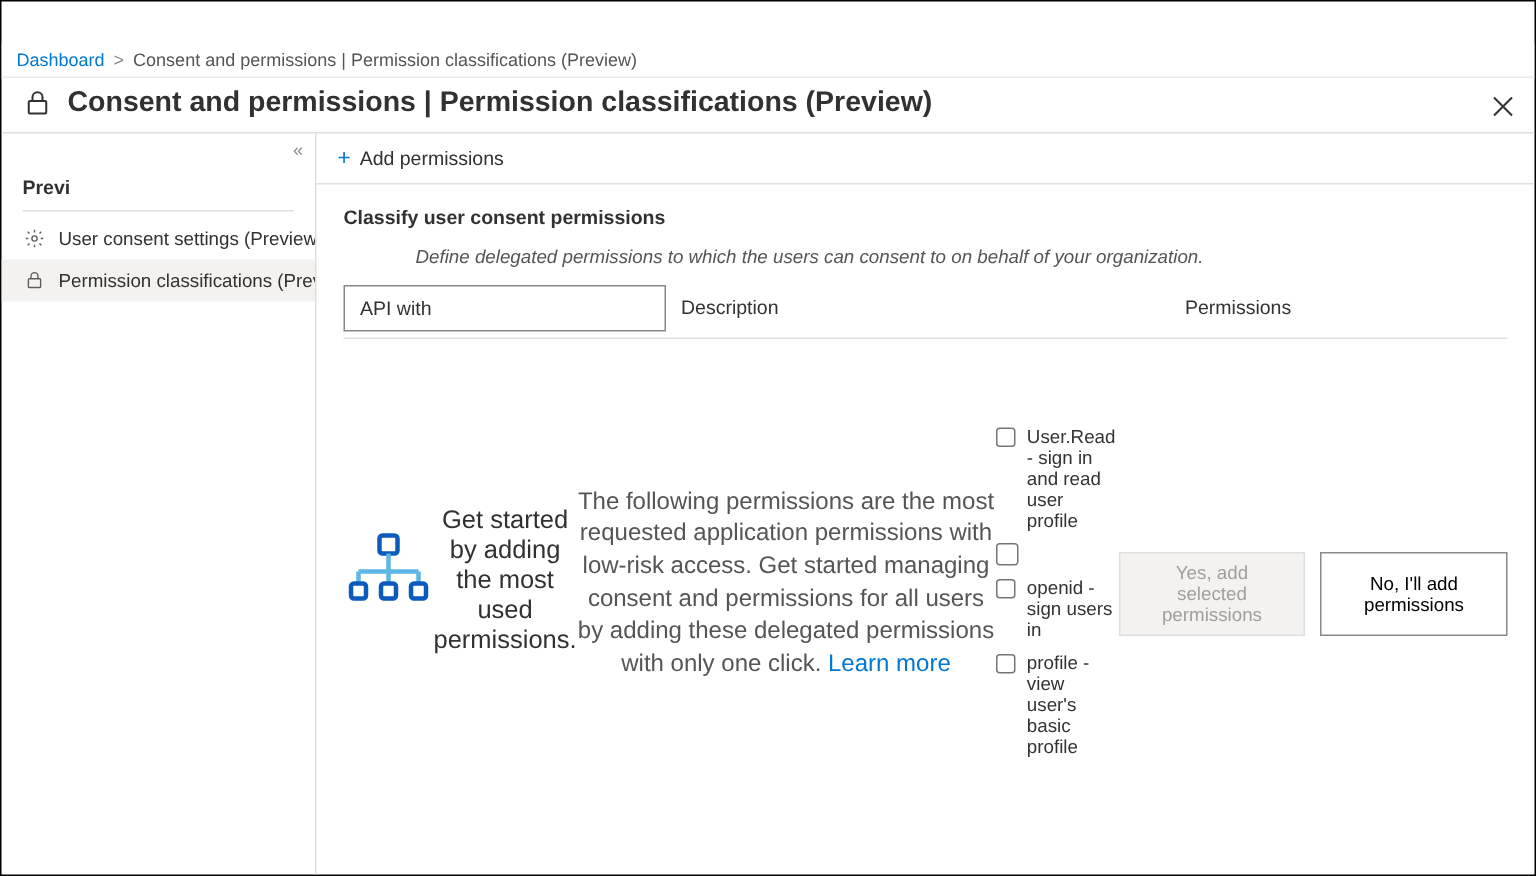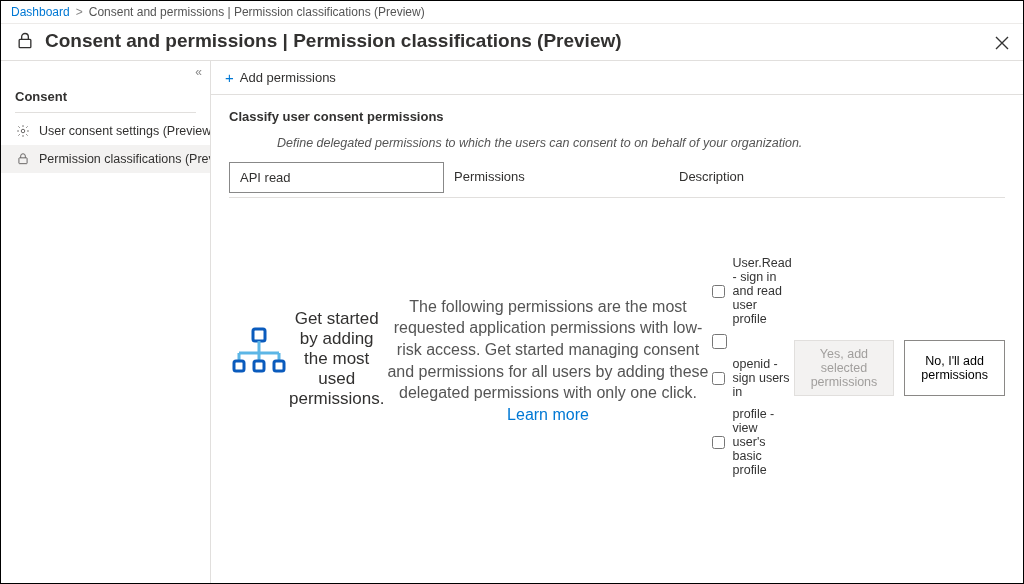--- a/index.html
+++ b/index.html
@@ -1,20 +1,20 @@
 <!DOCTYPE html>
 <html><head>
 <meta charset="utf-8">
 <style>
   * { box-sizing: border-box; margin: 0; padding: 0; }
   html, body { width: 1024px; height: 584px; font-family: "Segoe UI", Arial, sans-serif; font-size: 13px; color: #323130; background: #fff; }
   .frame { width: 1024px; height: 584px; border: 1.5px solid #000; position: relative; overflow: hidden; background: #fff; }
 
   
-  .breadcrumb { display: flex; align-items: center; gap: 6px; padding: 4px 10px 4px 10px; font-size: 12px; border-bottom: 1px solid #edebe9; background:#fff; }
+  .breadcrumb { display: flex; align-items: center; gap: 6px; padding: 4px 10px 4px 10px; font-size: 12px; border-bottom: 1px solid #edebe9; background:#fff;margin-top:28px; }
   .breadcrumb a { color: #0078d4; text-decoration: none; }
   .breadcrumb .sep { color: #888; }
   .breadcrumb .current { color: #555; }
 
   
   .titlebar { display: flex; align-items: center; padding: 6px 12px 8px 14px; gap: 10px; position: relative; }
   .titlebar .title { font-size: 19px; font-weight: 600; color:#323130; }
   .titlebar .close { position: absolute; right: 10px; top: 8px; font-size: 16px; color:#444; cursor: pointer; padding:4px; line-height:1; }
 
   .hr { height: 1px; background: #e1dfdd; width: 100%; }
@@ -49,25 +49,25 @@
   .col-sep { border-bottom:1px solid #e1dfdd; margin-bottom: 0px; }
 
   
   .empty { display:flex; flex-direction:row; align-items:center; margin-top: 42px; text-align:center; }
   .hero-icon { margin-bottom:16px; }
   .empty .headline { font-size:17px; color:#323130; margin-bottom:4px; }
   .empty .blurb { font-size:16px; color:#555; max-width:400px; line-height:1.35; }
   .empty .blurb a { color:#0078d4; text-decoration:none; }
 
   .checks { margin-top:12px; width:380px; text-align:left; }
-  .check-row { display:flex; align-items:center; gap:8px; padding:4px 0; font-size:12.5px; color:#333; }
+  .check-row { display:flex; gap:8px; padding:4px 0; font-size:12.5px; color:#333; }
   .check-row input[type=checkbox] { width:15px; height:15px; accent-color:#0078d4; }
 
   .btn-row { display:flex; gap:10px; margin-top:14px; }
-  .btn { font-size:12.5px; padding:6px 16px; border:1px solid #8a8886; background:#fff; cursor:pointer; }
+  .btn { font-size:12.5px; padding:6px 28px; border:1px solid #8a8886; background:#fff; cursor:pointer; }
   .btn.disabled { color:#a19f9d; background:#f3f2f1; border-color:#e1dfdd; cursor:default; }
 
   
   svg { display:block; }
 </style>
 </head>
 <body>
 <div class="frame">
 
 <div class="breadcrumb">
@@ -90,21 +90,21 @@
         </svg>
   </span>
 </div>
 
 <div class="hr"></div>
 
 <div class="body">
 
   <div class="sidebar">
     <div class="collapse">«</div>
-    <div class="section-label">Consent</div>
+    <div class="section-label">Previ</div>
     <div class="sec-divider"></div>
 
     <div class="nav-item">
       <span class="nav-icon">
         <svg width="14" height="14" viewBox="0 0 24 24" fill="none" stroke="#605e5c" stroke-width="1.6">
           <circle cx="12" cy="12" r="3"></circle>
           <path d="M12 2v3M12 19v3M4.2 4.2l2.1 2.1M17.7 17.7l2.1 2.1M2 12h3M19 12h3M4.2 19.8l2.1-2.1M17.7 6.3l2.1-2.1"></path>
         </svg>
       </span>
       <span>User consent settings (Preview)</span>
@@ -127,23 +127,23 @@
         <span class="plus">+</span>
         <span>Add permissions</span>
       </div>
     </div>
 
     <div class="content">
       <h3>Classify user consent permissions</h3>
       <div class="subtitle">Define delegated permissions to which the users can consent to on behalf of your organization.</div>
 
       <div class="col-headers">
-        <div class="col api">API read</div>
+        <div class="col api">API with</div>
+        <div class="col desc">Description</div>
         <div class="col perm">Permissions</div>
-        <div class="col desc">Description</div>
       </div>
       <div class="col-sep"></div>
 
       <div class="empty">
         <div class="hero-icon">
           <svg width="60" height="52" viewBox="0 0 60 52">
             <g fill="none">
               <rect x="24" y="2" width="12" height="12" rx="2" stroke="#0a5bbd" stroke-width="3" fill="#fff"></rect>
               <path d="M30 14 V26 M30 26 H10 M30 26 H50 M10 26 V34 M30 26 V34 M50 26 V34" stroke="#5cb6e6" stroke-width="3"></path>
               <rect x="5" y="34" width="10" height="10" rx="2" stroke="#0a5bbd" stroke-width="3" fill="#fff"></rect>

